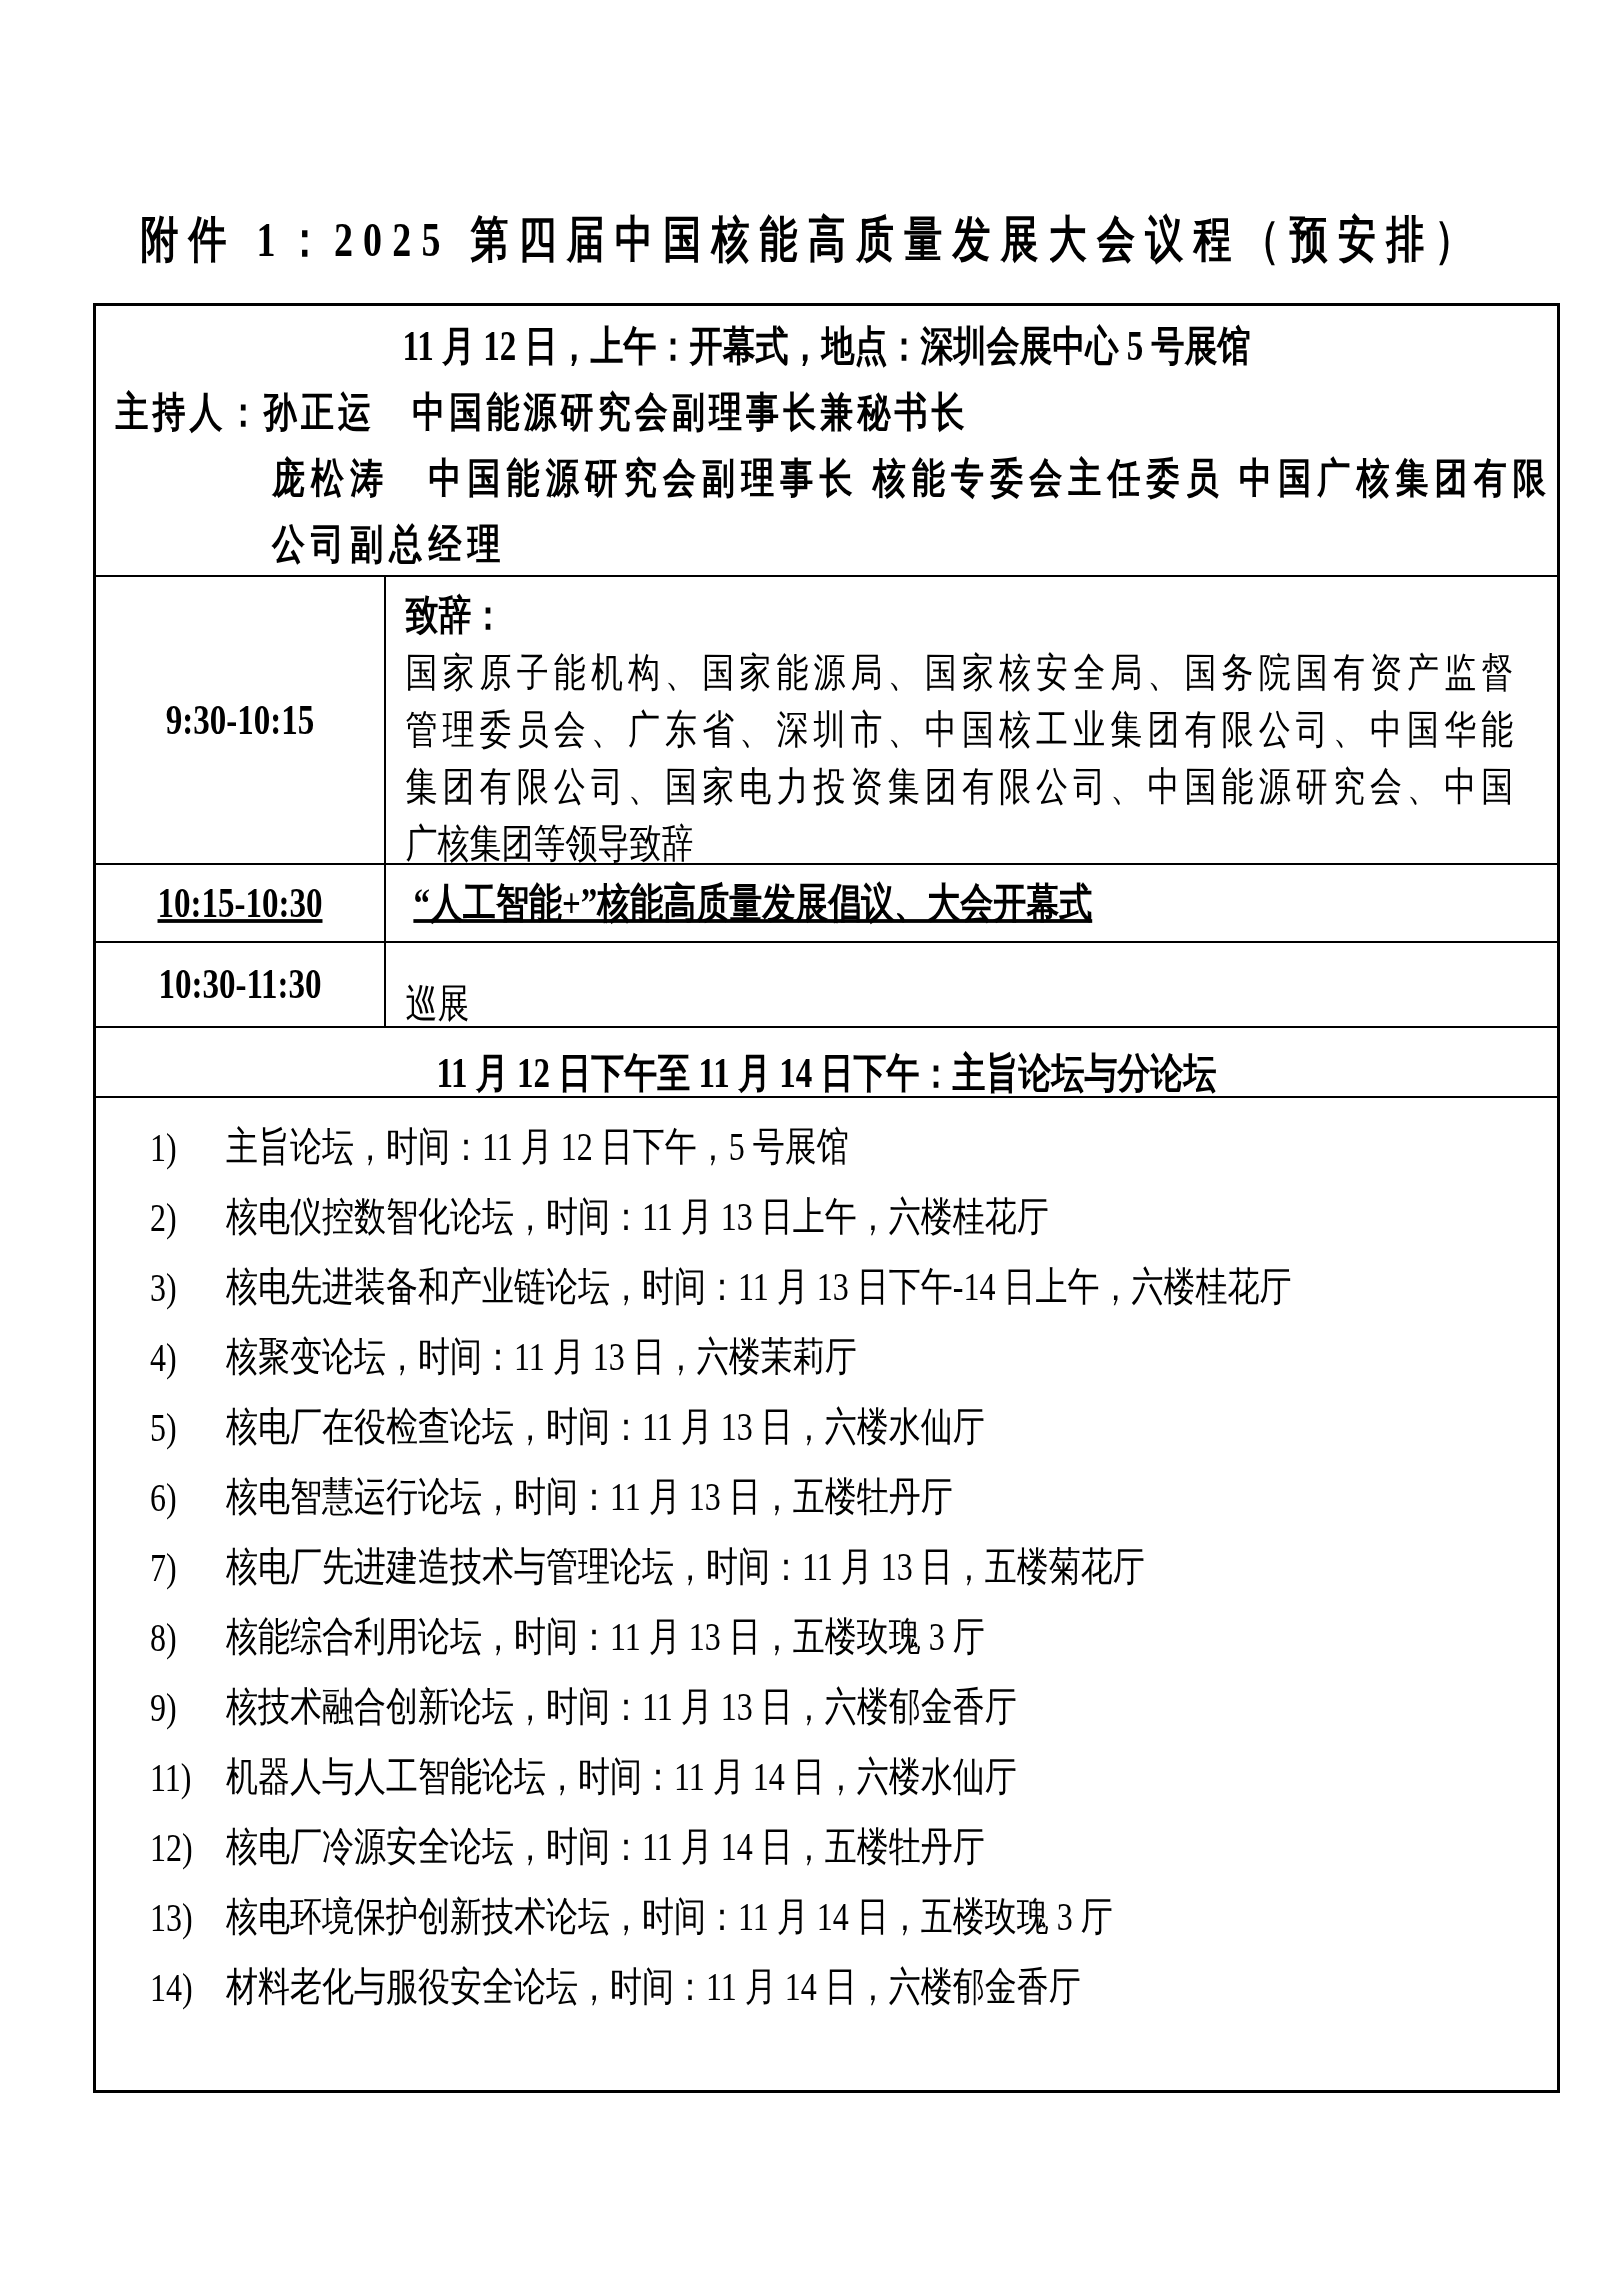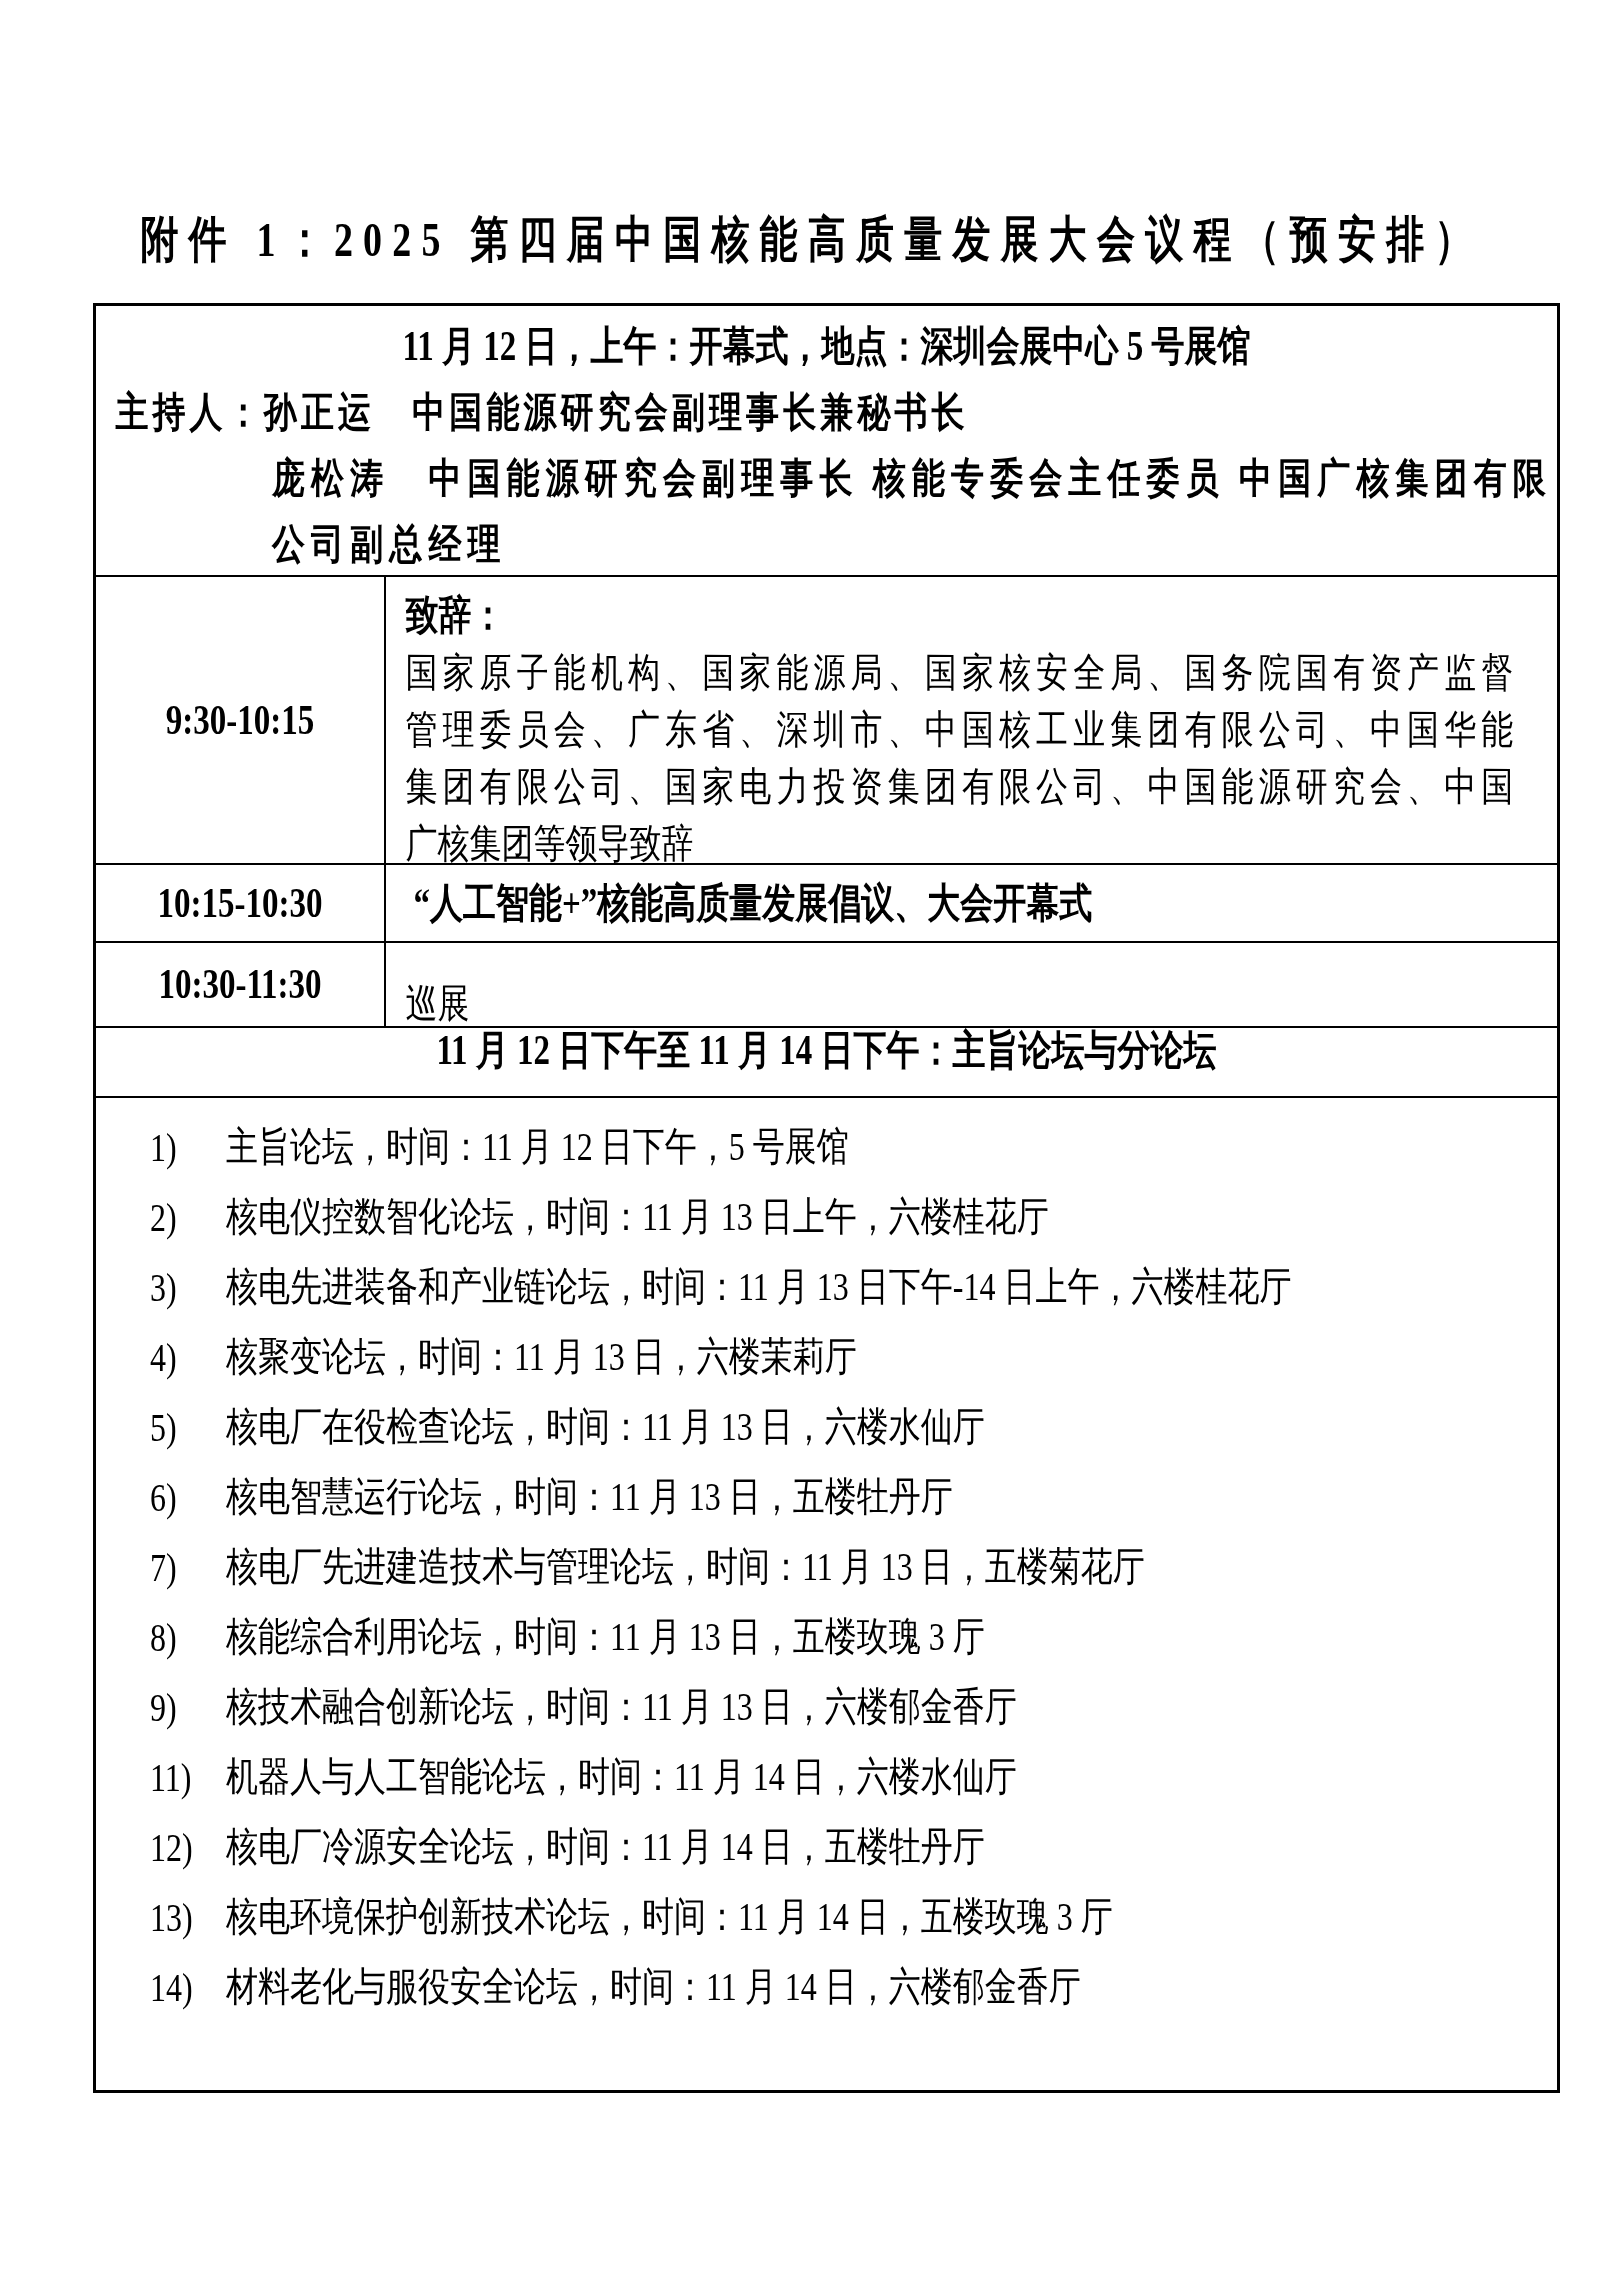--- a/index.html
+++ b/index.html
@@ -44,30 +44,30 @@
     font-weight:bold; font-size:33px; white-space:nowrap;
   }
   .content-cell { flex:1;border-radius:20px; }
 
   .row-speech { height:288px; }
   .row-speech .content-cell { padding:10.2px 31px 0 19.4px; }
   .speech-lead { font-weight:bold; font-size:33px; line-height:57px; }
   .speech-line { font-size:32px; line-height:57px; letter-spacing:5.1px; white-space:nowrap; }
   .speech-lines .speech-line:last-child { letter-spacing:0; }
 
-  .row-proposal { height:78px; }
+  .row-proposal { height:78px;text-decoration:underline; }
   .row-proposal .content-cell { display:flex; align-items:center; padding-left:19.4px;margin-left:8px; }
   .proposal-text { font-weight:bold; font-size:33px; white-space:nowrap; }
 
   .row-tour { height:85px; }
   .row-tour .content-cell { display:flex; align-items:flex-end; padding-left:19.4px; }
   .tour-text { font-size:32px; white-space:nowrap; }
 
   .row-section-header {
-    height:70px; display:flex; align-items:flex-start; justify-content:center;
+    height:70px; display:flex; align-items:flex-end; justify-content:center;
   }
   .section-header-text { font-weight:bold; font-size:33px; text-align:center; white-space:nowrap; }
 
   .row-forums { flex:1; padding-top:14.3px; }
   .forum-list { list-style:none; }
   .forum-item {
     position:relative; height:70px; font-size:32px;
     display:flex; align-items:center;
   }
   .forum-num {

